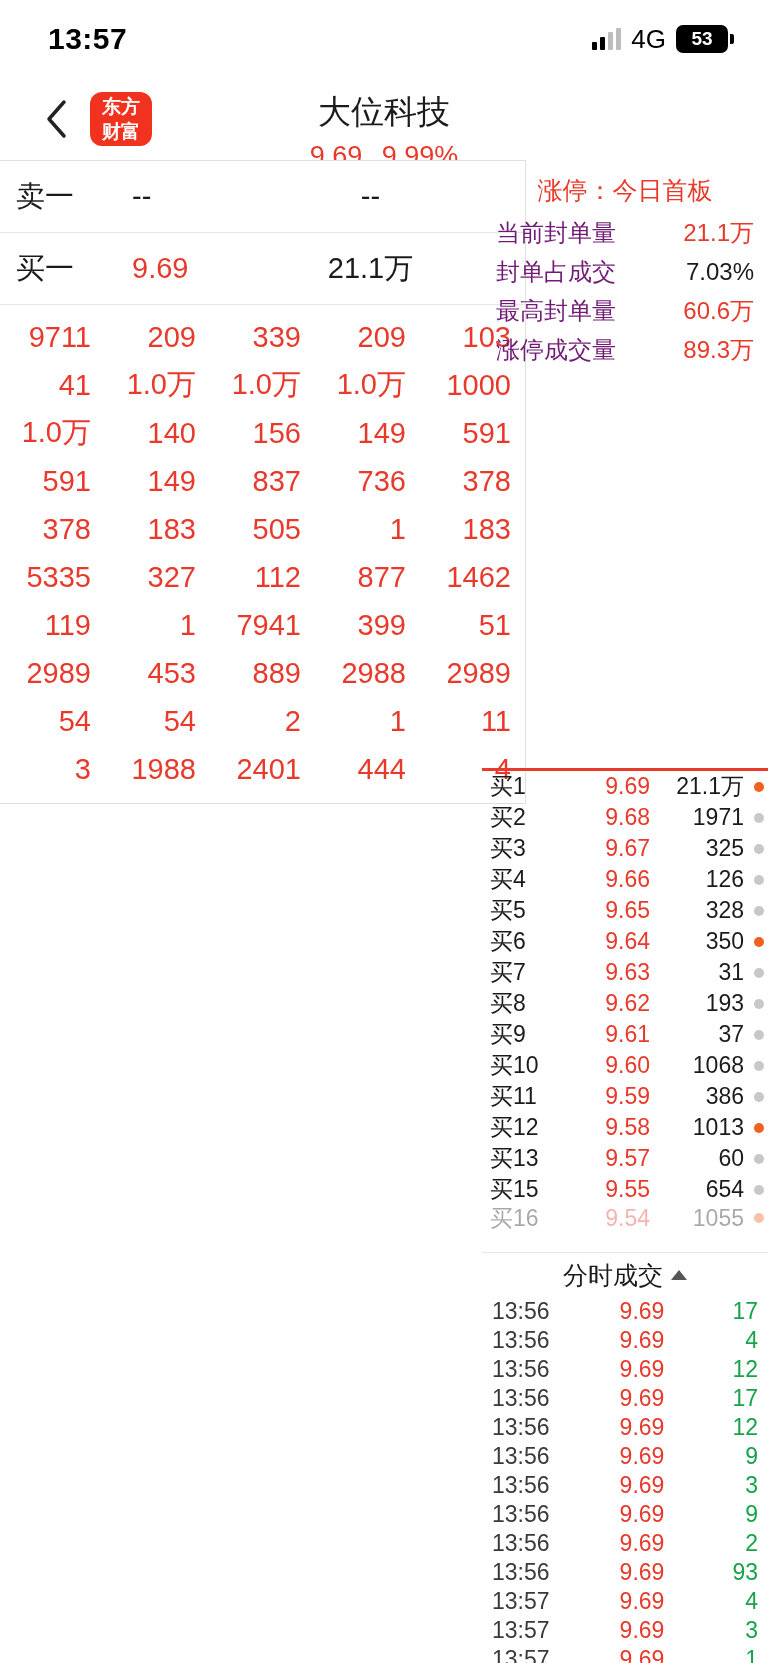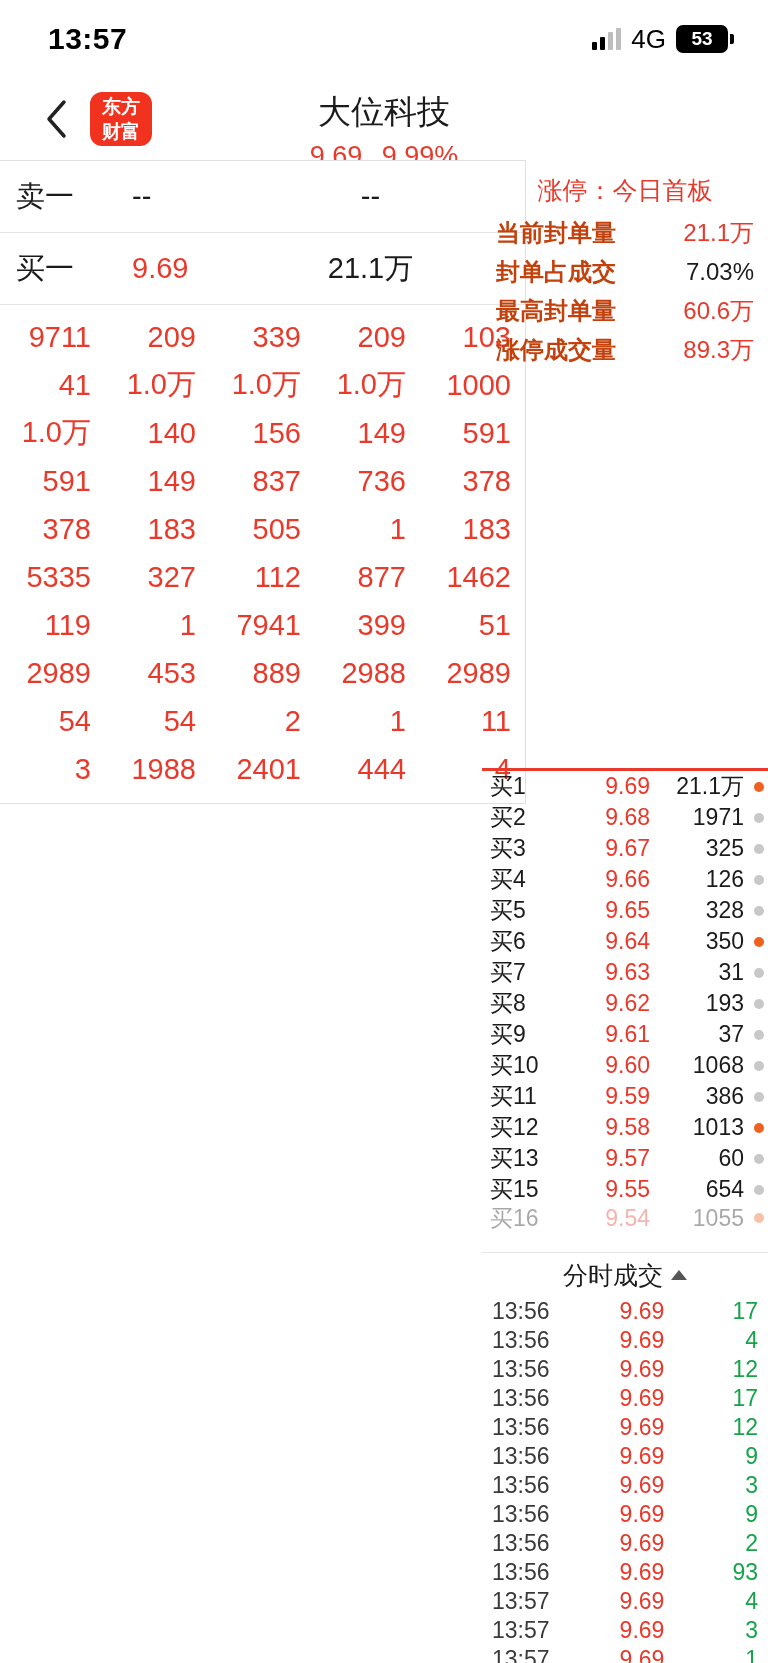--- a/index.html
+++ b/index.html
@@ -212,21 +212,21 @@
     color: #e8392b;
     margin-bottom: 6px;
   }
   .limit-line {
     display: flex;
     justify-content: space-between;
     align-items: center;
     height: 39px;
     font-size: 24px;
   }
-  .limit-line .k { color: #c2410c; font-weight: bold; }
+  .limit-line .k { color: #701a75; }
   .limit-line .v { color: #e8392b; }
   .limit-line .v.dark { color: #1b1b1b; }
 
   .depth-box {
     position: absolute;
     top: 608px;
     left: 0;
     width: 286px;
     border-top: 3px solid #e8392b;
     padding-top: 0;

